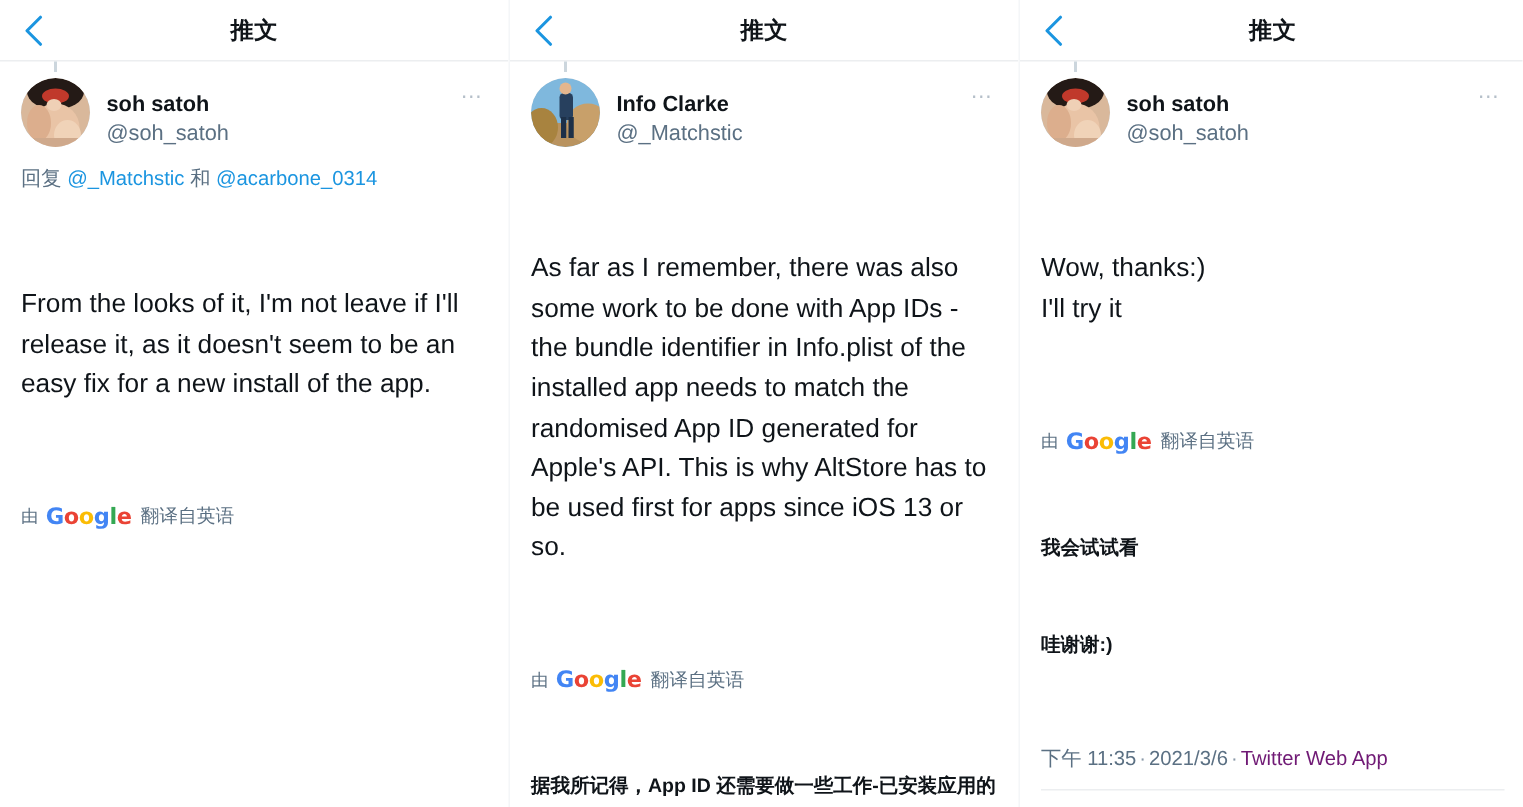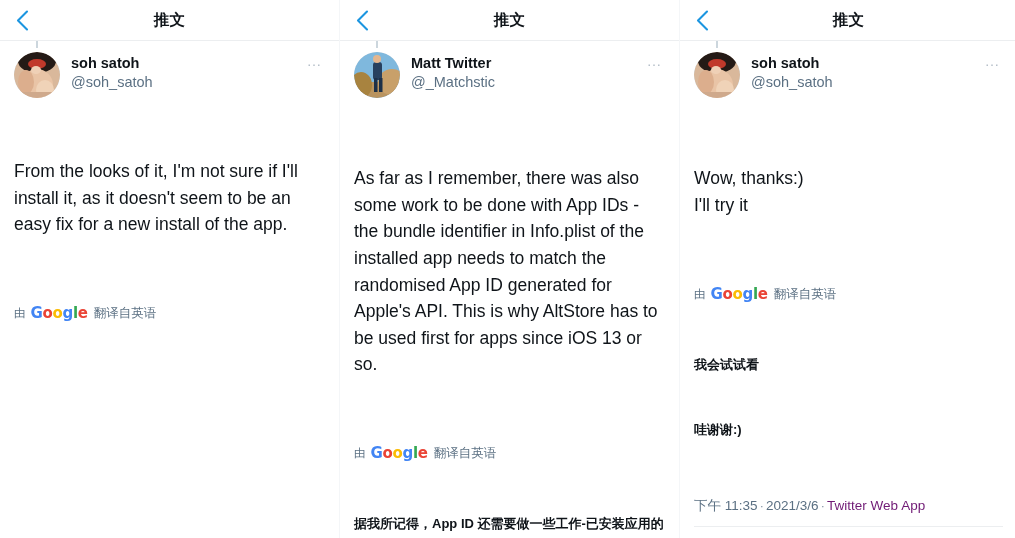--- a/index.html
+++ b/index.html
@@ -73,21 +73,21 @@
   .thread-stub {
     position: absolute;
     left: 36px;
     top: 41px;
     width: 2px;
     height: 7px;
     background: #ccd6dd;
   }
   .author-row {
     display: flex;
-    align-items: flex-start;
+    align-items: flex-end;
     padding-top: 11px;
     position: relative;
   }
   .avatar {
     width: 46px;
     height: 46px;
     border-radius: 50%;
     flex: 0 0 46px;
     overflow: hidden;
     background: #ccd6dd;
@@ -243,23 +243,29 @@
             </g>
           </svg>
         </div>
         <div class="author-names">
           <div class="author-name">soh satoh</div>
           <div class="author-handle">@soh_satoh</div>
         </div>
         <div class="more-icon">…</div>
       </div>
 
+      <div class="reply-to">
+        <span>回复</span>
+        <span class="mention">@_Matchstic</span>
+        <span>和</span>
+        <span class="mention">@acarbone_0314</span>
+      </div>
 
       <div class="tweet-text">
-        <p>From the looks of it, I'm not sure if I'll install it, as it doesn't seem to be an easy fix for a new install of the app.</p>
+        <p>From the looks of it, I'm not leave if I'll release it, as it doesn't seem to be an easy fix for a new install of the app.</p>
       </div>
 
       <div class="gt-line">
         <span class="gt-by">由</span>
         <span class="gt-logo">
           <span style="color:#4285f4">G</span><span style="color:#ea4335">o</span><span style="color:#fbbc05">o</span><span style="color:#4285f4">g</span><span style="color:#34a853">l</span><span style="color:#ea4335">e</span>
         </span>
         <span class="gt-suffix">翻译自英语</span>
       </div>
 
@@ -297,21 +303,21 @@
               <ellipse cx="38" cy="30" rx="14" ry="13" fill="#c8a06a"></ellipse>
               <ellipse cx="7" cy="33" rx="11" ry="13" fill="#a8833f"></ellipse>
               <rect x="19" y="10" width="9" height="18" rx="3" fill="#27405e"></rect>
               <circle cx="23" cy="7" r="4" fill="#e4b68e"></circle>
               <rect x="20" y="26" width="3.5" height="14" fill="#1d3048"></rect>
               <rect x="25" y="26" width="3.5" height="14" fill="#1d3048"></rect>
             </g>
           </svg>
         </div>
         <div class="author-names">
-          <div class="author-name">Matt Twitter</div>
+          <div class="author-name">Info Clarke</div>
           <div class="author-handle">@_Matchstic</div>
         </div>
         <div class="more-icon">…</div>
       </div>
 
       <div class="tweet-text p2txt">
         <p>As far as I remember, there was also some work to be done with App IDs - the bundle identifier in Info.plist of the installed app needs to match the randomised App ID generated for Apple's API. This is why AltStore has to be used first for apps since iOS 13 or so.</p>
       </div>
 
       <div class="gt-line">

